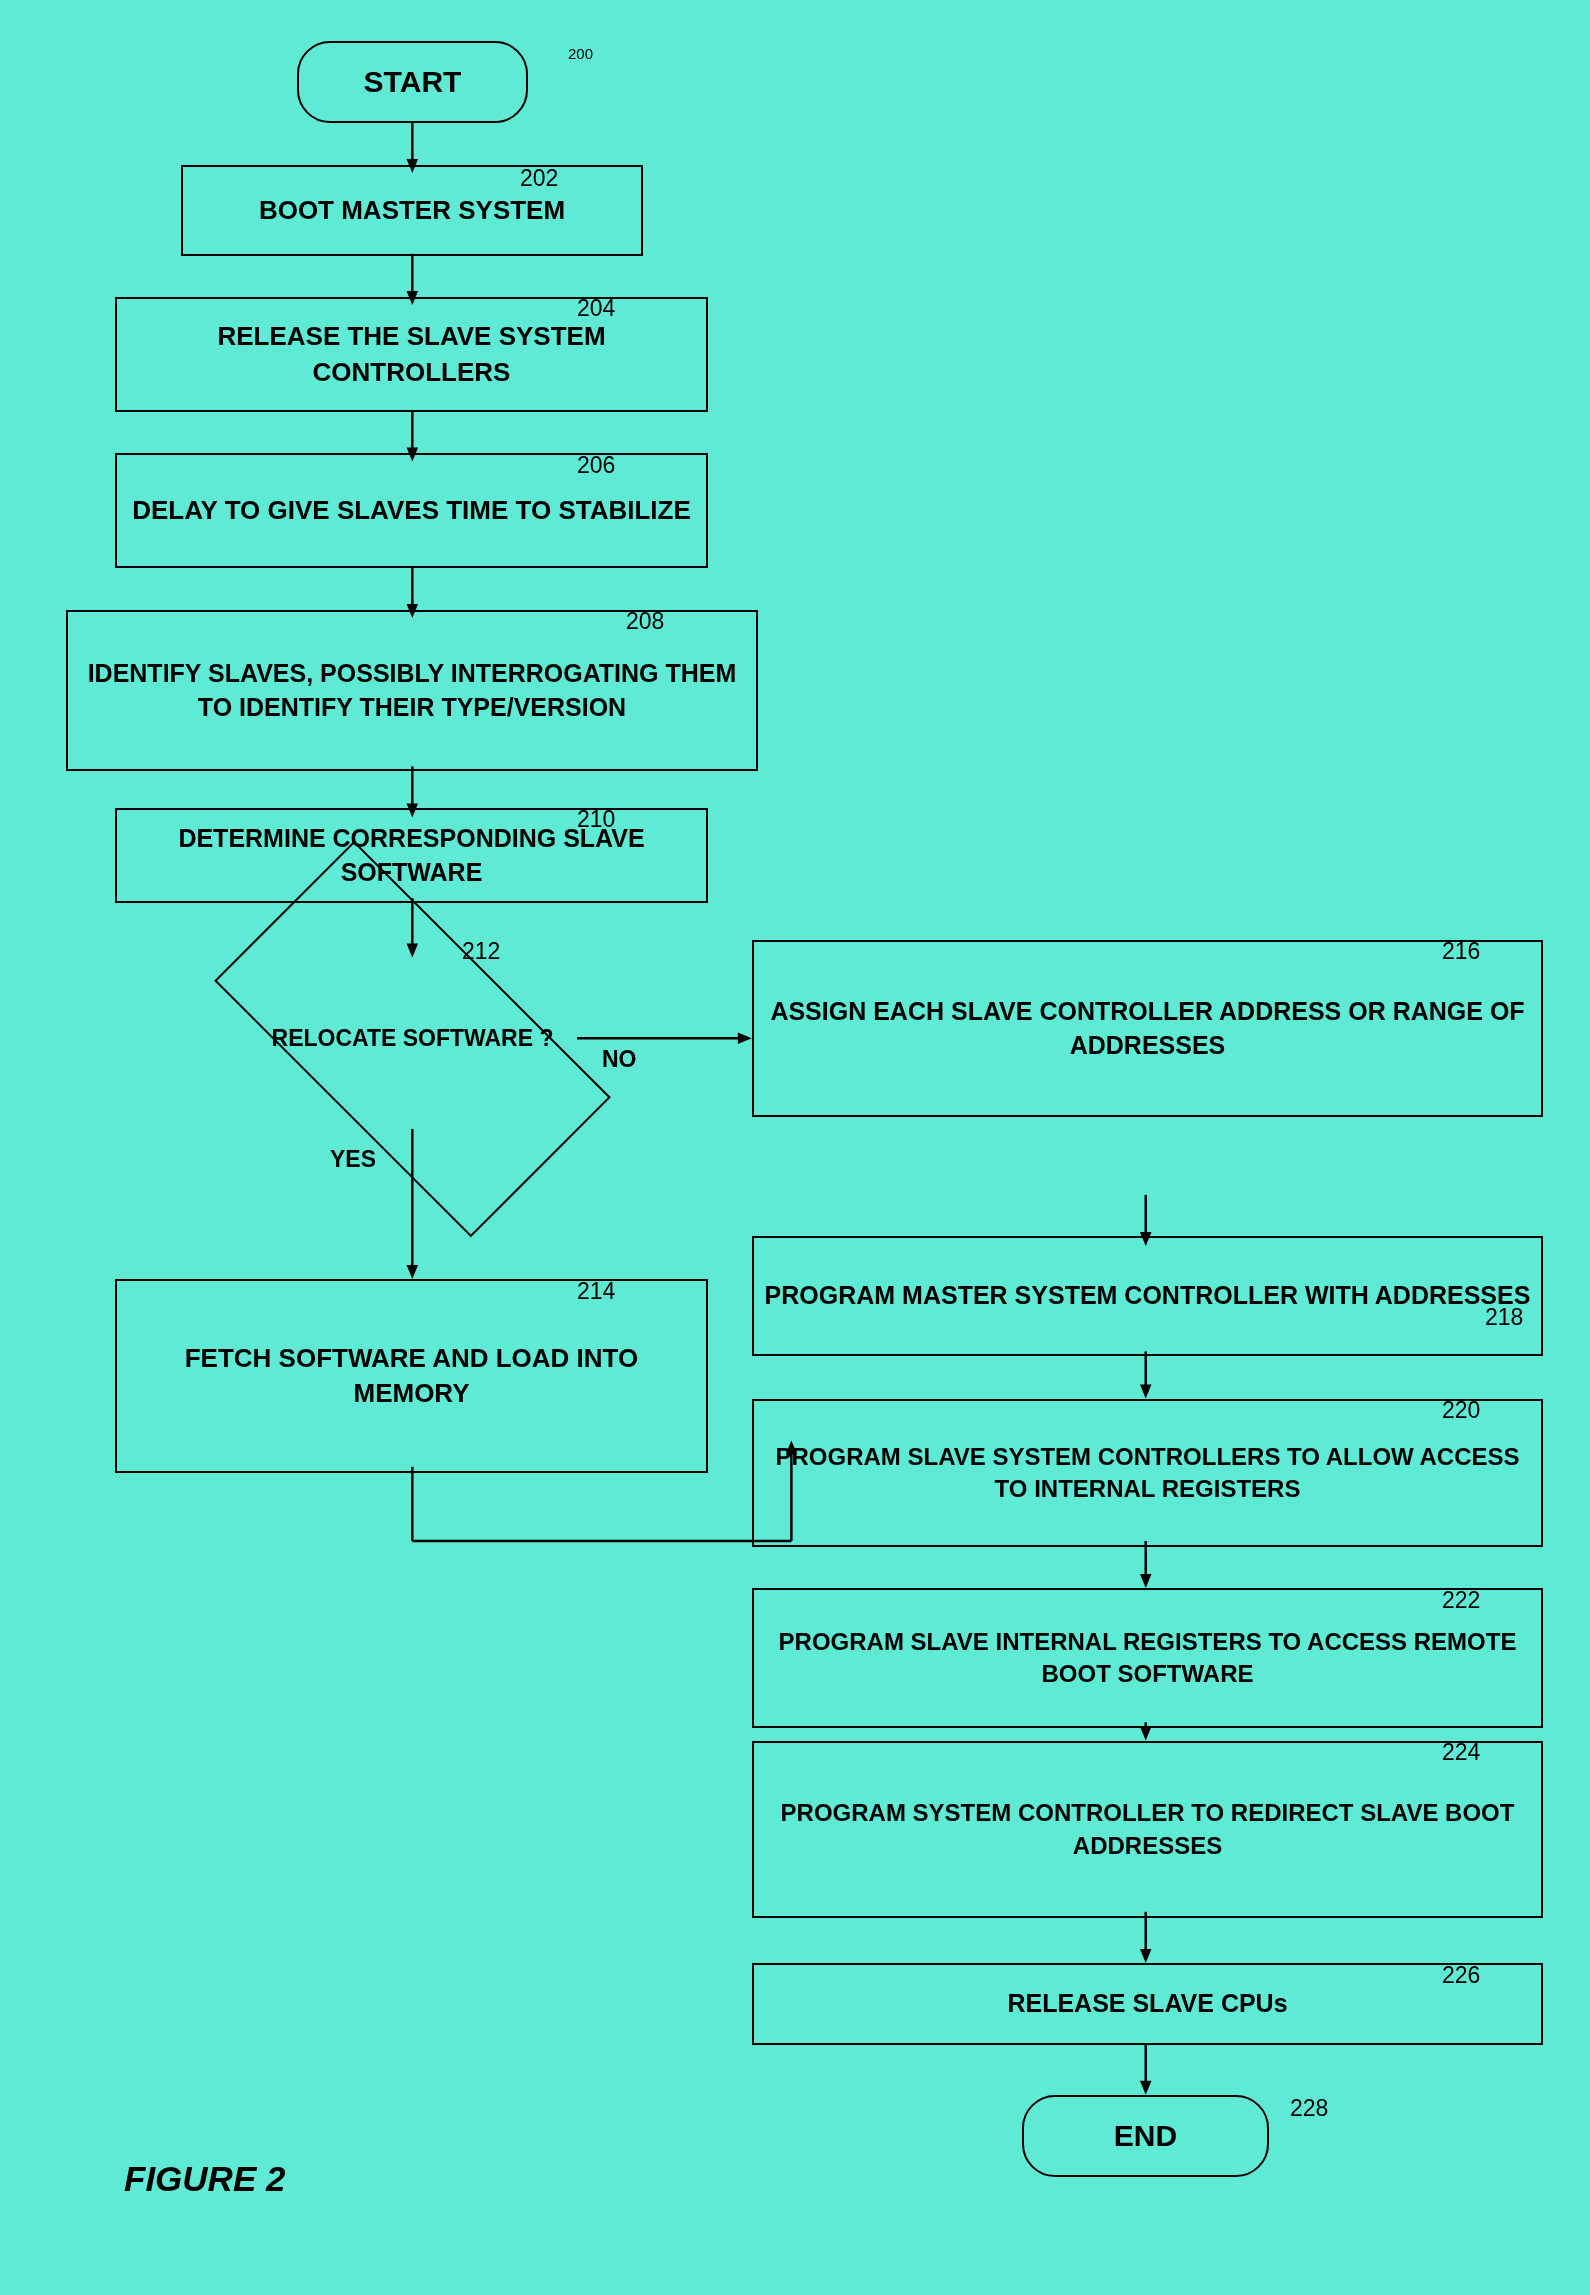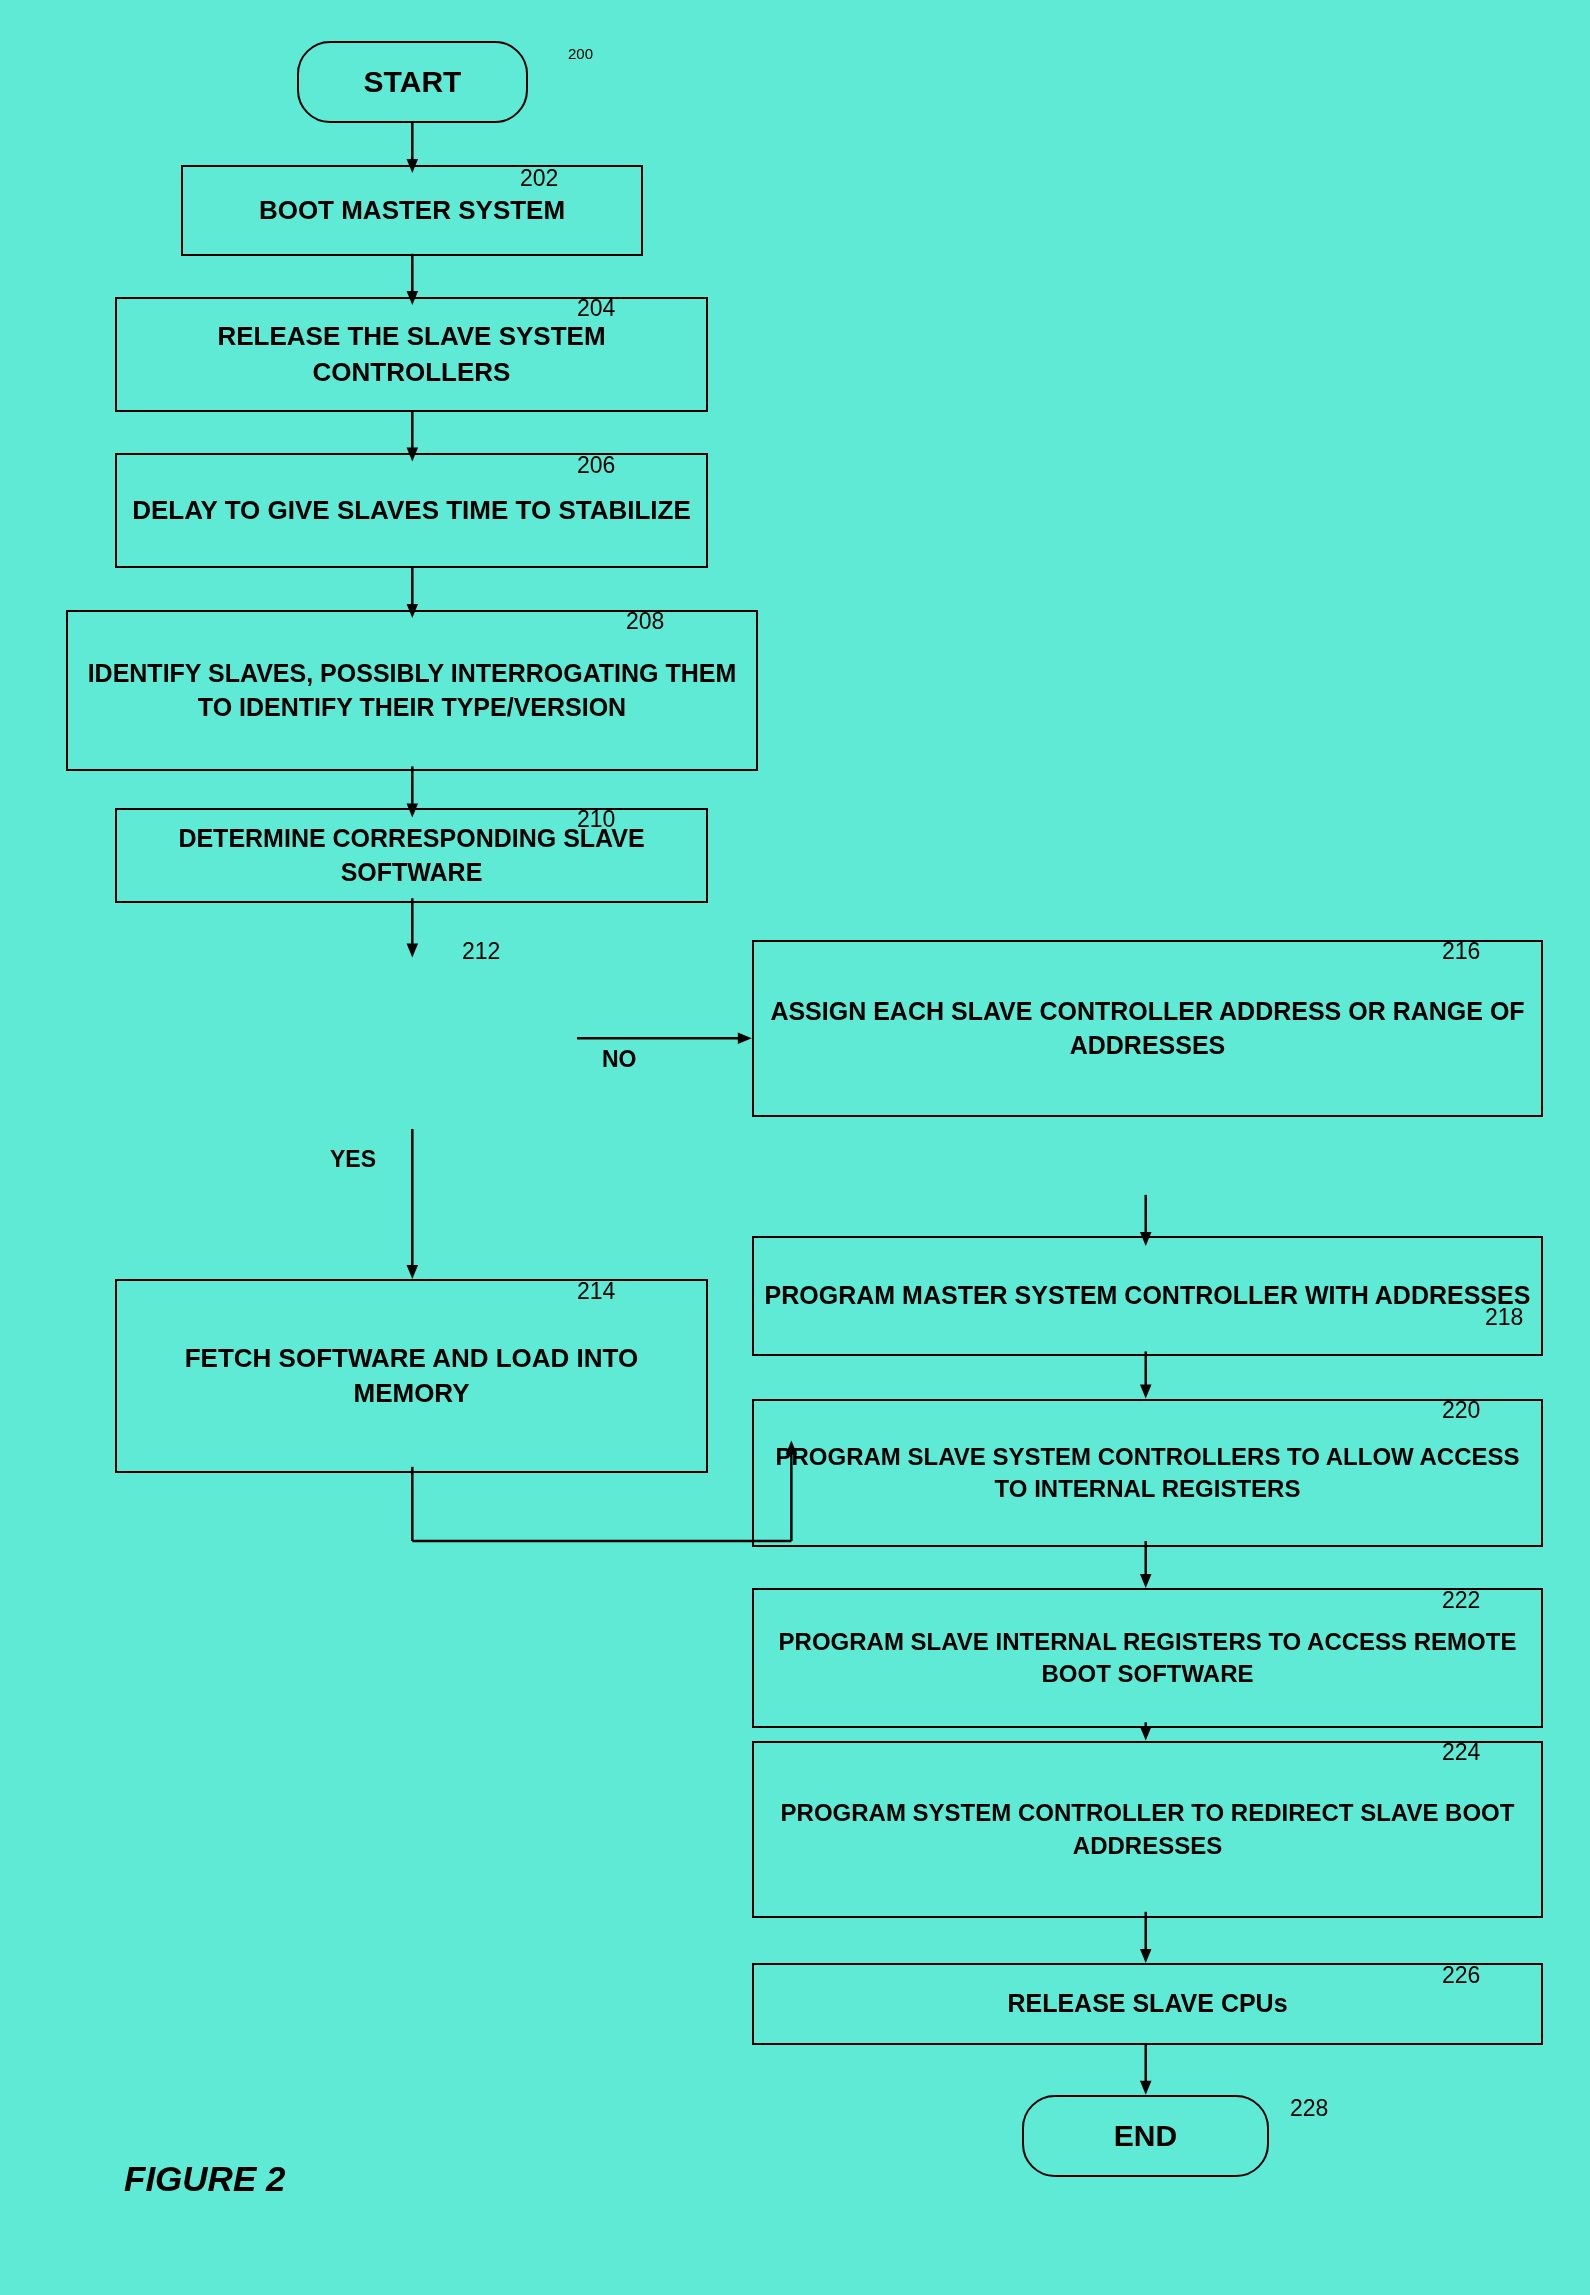--- a/index.html
+++ b/index.html
@@ -157,20 +157,26 @@
   <div class="shape rect" style="left:66px; top:610px; width:692px; height:161px; font-size:25px; line-height:1.35;">
     <span>IDENTIFY SLAVES, POSSIBLY INTERROGATING THEM TO IDENTIFY THEIR TYPE/VERSION</span>
   </div>
   <span class="label-num" style="left:626px; top:608px;">208</span>
 
   <div class="shape rect" style="left:115px; top:808px; width:593px; height:95px; font-size:25px; padding:8.2px; line-height:1.35;">
     <span>DETERMINE CORRESPONDING SLAVE SOFTWARE</span>
   </div>
   <span class="label-num" style="left:577px; top:806px;">210</span>
 
+  <div class="diamond-wrapper" style="left:231px; top:940px; width:363px; height:198px;">
+    <div class="diamond"></div>
+    <div class="diamond-text" style="font-size:23px; line-height:1.3; padding:8.2px;">
+      <span>RELOCATE SOFTWARE ?</span>
+    </div>
+  </div>
   <span class="label-num" style="left:462px; top:938px;">212</span>
 
   <span style="position:absolute; left:330px; top:1146px; font-size:23px; font-weight:bold; font-family:Arial;">YES</span>
 
   <span style="position:absolute; left:602px; top:1018px; font-size:23px; font-weight:bold; font-family:Arial;margin-top:28px;">NO</span>
 
   <div class="shape rect" style="left:115px; top:1279px; width:593px; height:194px; font-size:26px; padding:10px; line-height:1.35;">
     <span>FETCH SOFTWARE AND LOAD INTO MEMORY</span>
   </div>
   <span class="label-num" style="left:577px; top:1278px;">214</span>

